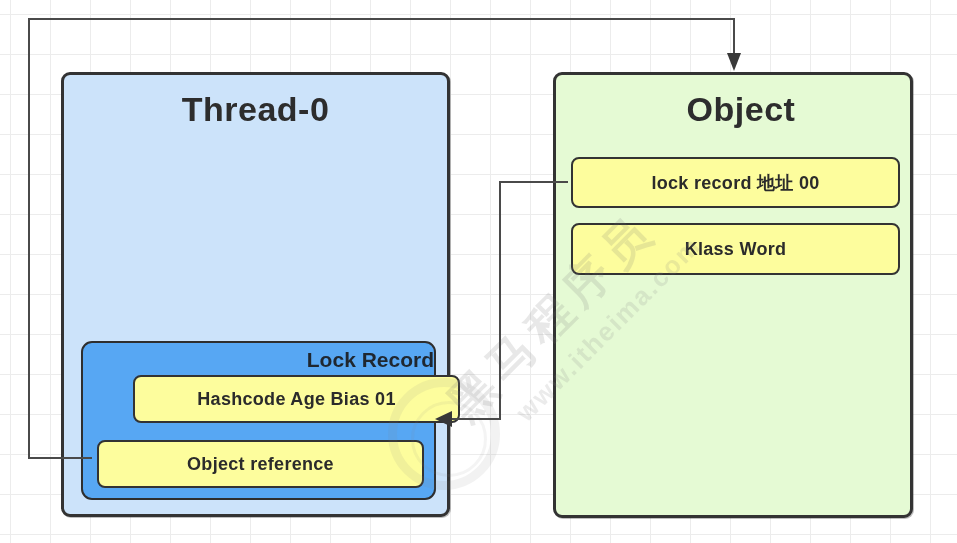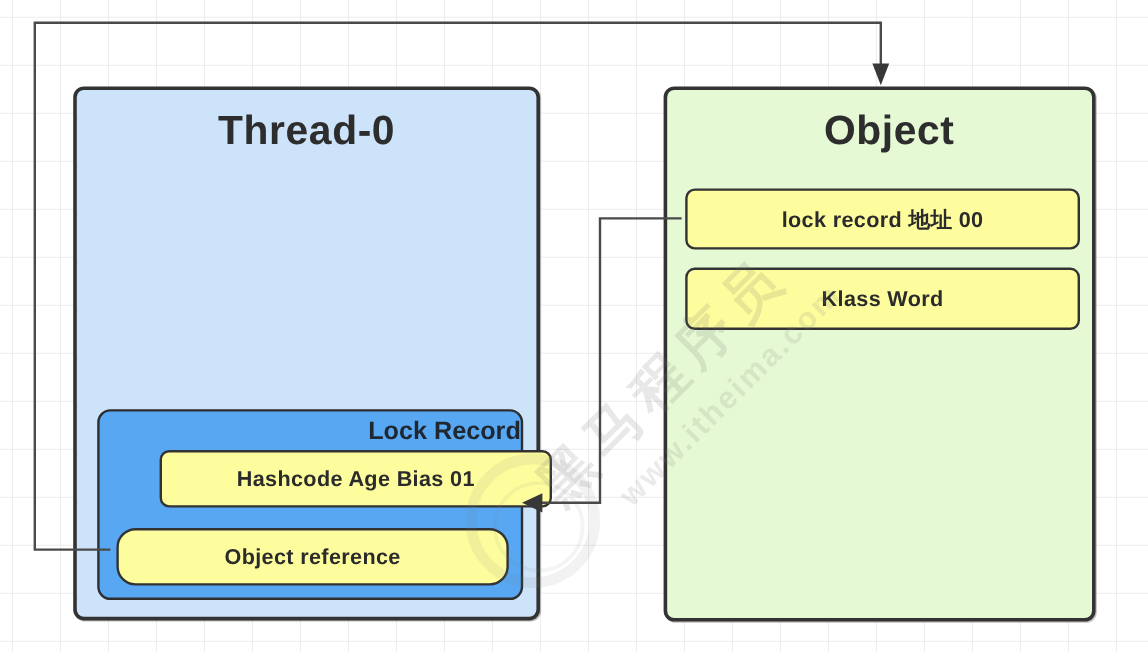--- a/index.html
+++ b/index.html
@@ -41,21 +41,21 @@
     font-size:21px;font-weight:bold;color:#1f2730;line-height:27px;
   }
   .yellow-row{
     position:absolute;box-sizing:border-box;
     background:#fdfd9d;border:2.5px solid #333333;border-radius:8px;
     display:flex;align-items:center;justify-content:center;
     font-size:18px;font-weight:bold;color:#2b2b2b;
     letter-spacing:0.3px;
   }
   .lr-row1{left:14px;top:32px;width:327px;height:48px;margin-left:36px;}
-  .lr-row2{left:14px;top:97px;width:327px;height:48px;border-radius:16px;}
+  .lr-row2{left:14px;top:97px;width:327px;height:48px;}
   .obj-row1{left:15px;top:82px;width:329px;height:51px;}
   .obj-row2{left:15px;top:148px;width:329px;height:52px;}
   .obj-body{left:14px;top:212px;width:330px;height:219px;border-radius:10px;}
   .connector-layer{
     position:absolute;left:0;top:0;width:957px;height:543px;
     z-index:30;pointer-events:none;
   }
   .connector{fill:none;stroke:#4a4a4a;stroke-width:2;}
   .arrowhead{fill:#383838;stroke:none;}
   .watermark-layer{

